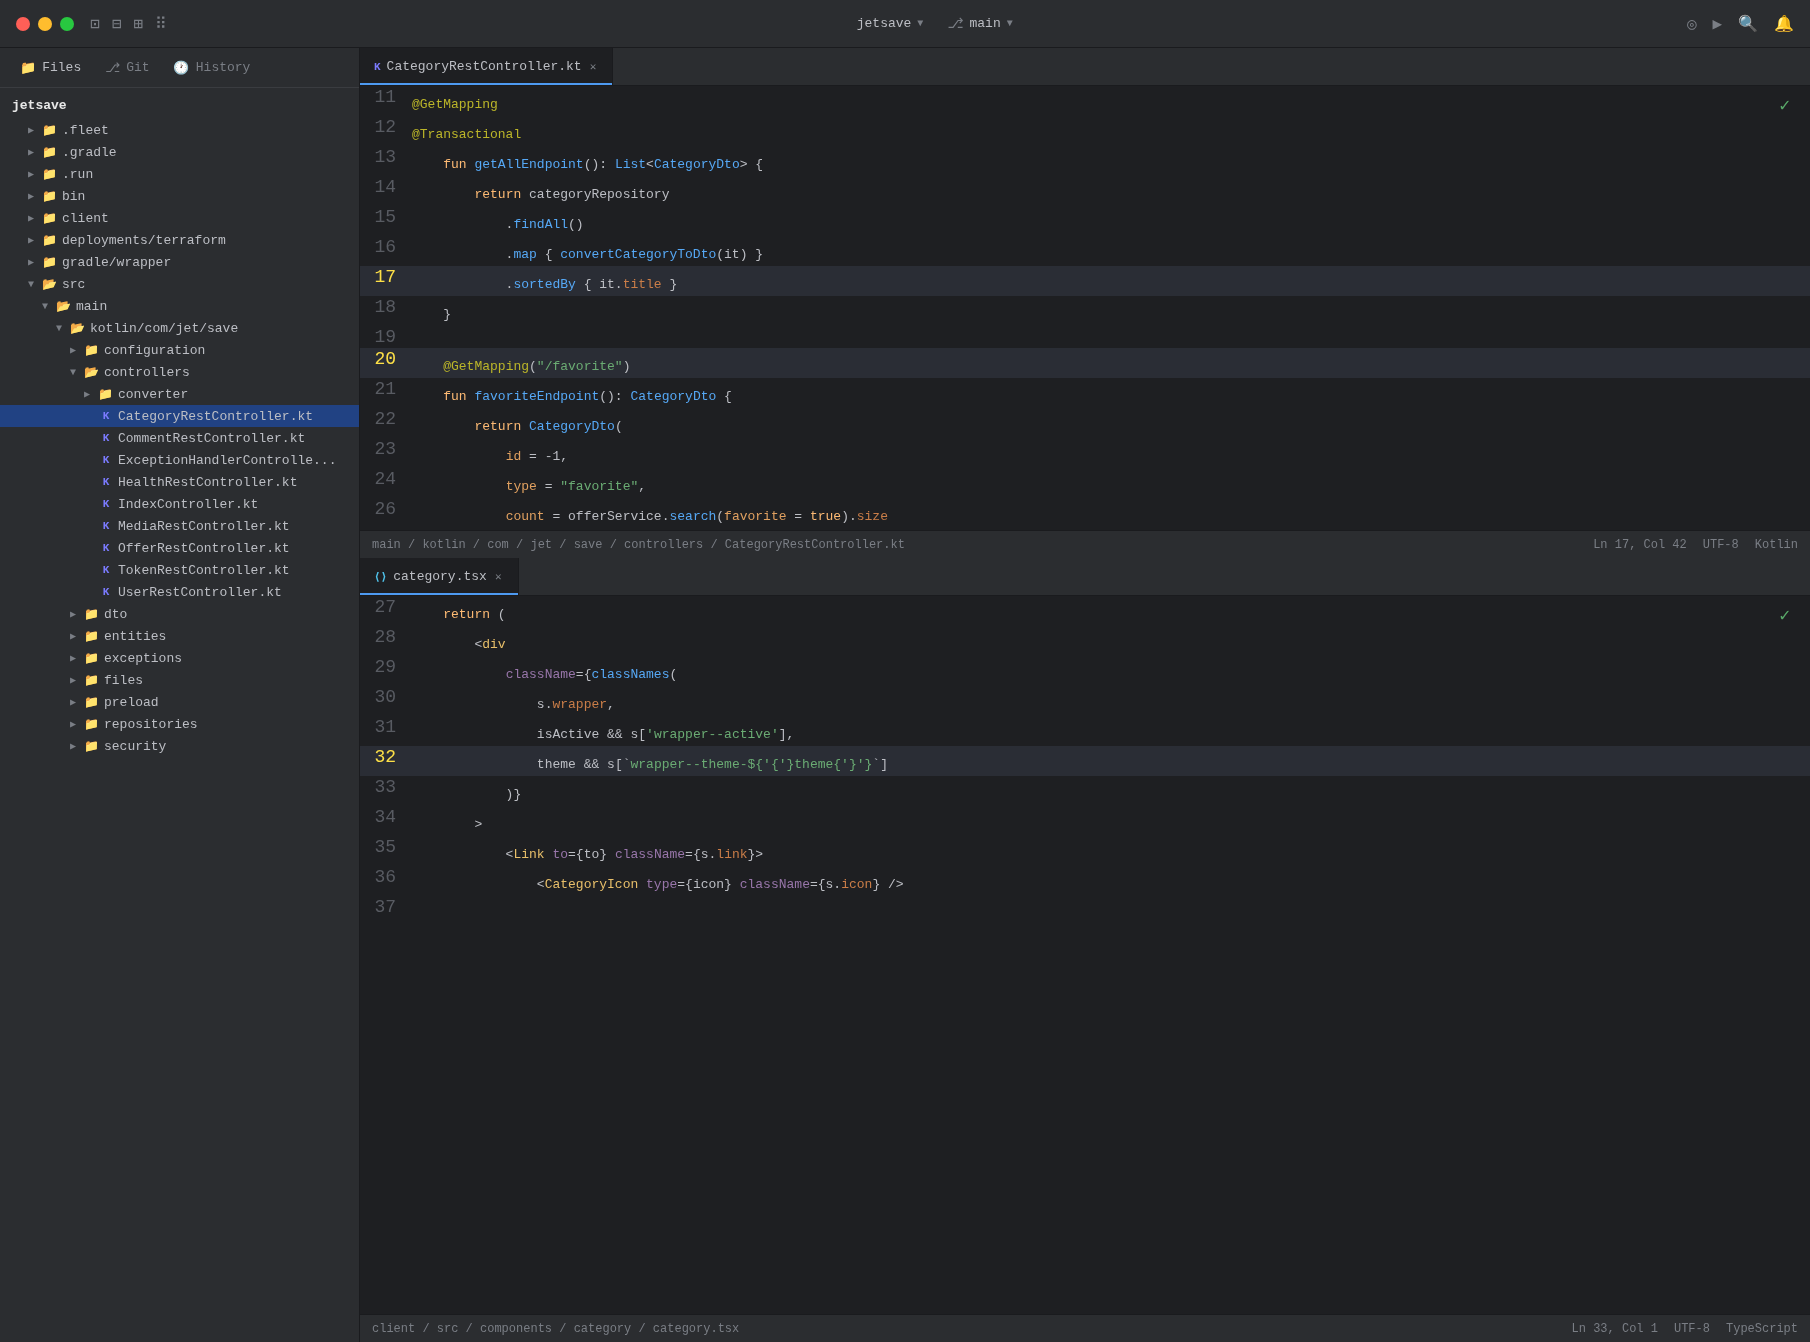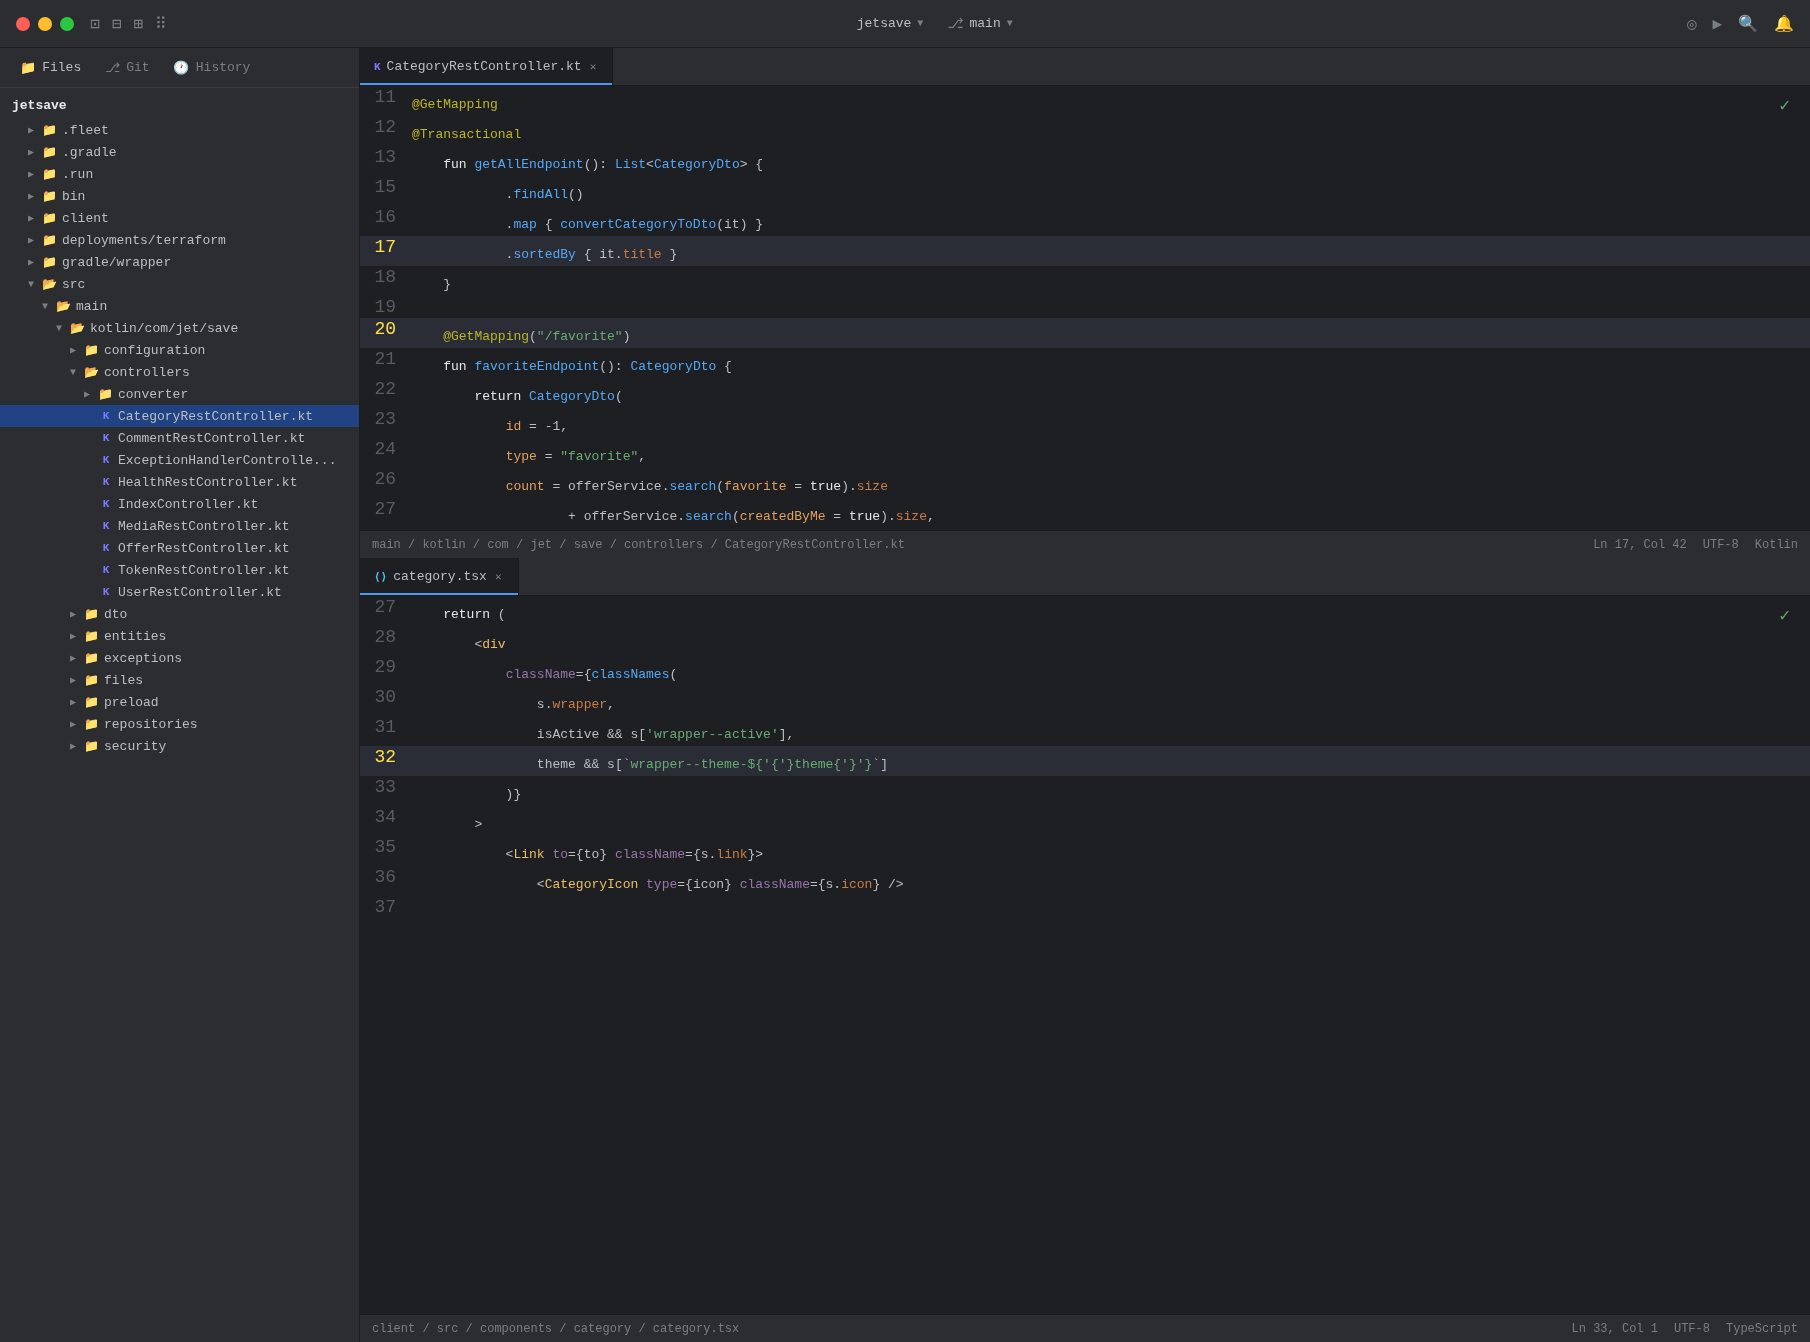--- a/index.html
+++ b/index.html
@@ -261,21 +261,21 @@
       color: #bcbec4;
     }
     .line-highlighted {
       background: #2a2d35;
     }
     .line-highlighted .line-number {
       color: #fde047;
     }
 
     
-    .kw { color: #e5e5e5; } 
+    .kw { color: #fdba74; } 
     .ann { color: #bbb529; } 
     .fn { color: #56a8f5; } 
     .type { color: #56a8f5; } 
     .str { color: #6aab73; } 
     .param { color: #e0a060; } 
     .prop { color: #c97d48; } 
     .tag { color: #e8bf6a; } 
     .attr { color: #9876aa; }
     .var-name { color: #bcbec4; }
 
@@ -550,20 +550,24 @@
           </tr>
           <tr>
             <td class="line-number">12</td>
             <td class="line-content"><span class="ann">@Transactional</span></td>
           </tr>
           <tr>
             <td class="line-number">13</td>
             <td class="line-content">    <span class="kw">fun</span> <span class="fn">getAllEndpoint</span>(): <span class="type">List</span>&lt;<span class="type">CategoryDto</span>&gt; {</td>
           </tr>
           <tr>
+            <td class="line-number">14</td>
+            <td class="line-content">        <span class="kw">return</span> <span class="var-name">categoryRepository</span></td>
+          </tr>
+          <tr>
             <td class="line-number">15</td>
             <td class="line-content">            .<span class="fn">findAll</span>()</td>
           </tr>
           <tr>
             <td class="line-number">16</td>
             <td class="line-content">            .<span class="fn">map</span> { <span class="fn">convertCategoryToDto</span>(it) }</td>
           </tr>
           <tr class="line-highlighted">
             <td class="line-number">17</td>
             <td class="line-content">            .<span class="fn">sortedBy</span> { it.<span class="prop">title</span> }</td>

